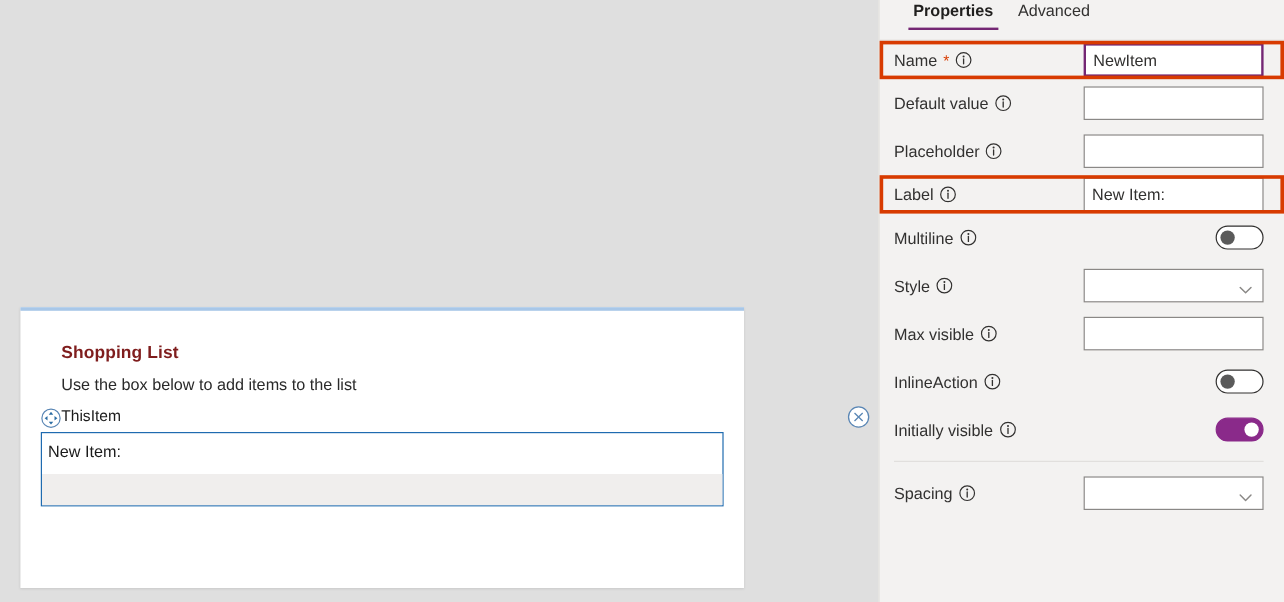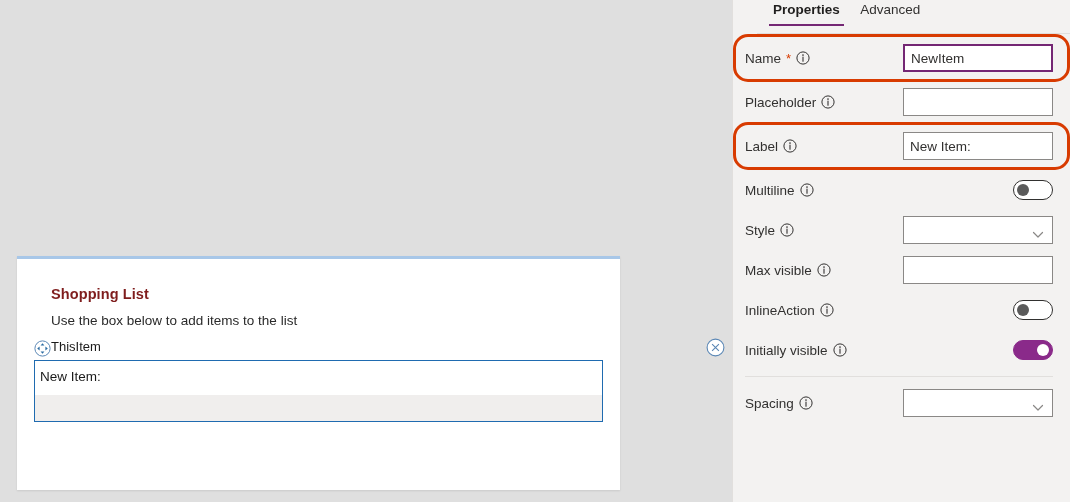--- a/index.html
+++ b/index.html
@@ -95,22 +95,21 @@
   }
   .panel-chevron {
     position: absolute; right: 14px; top: 12px;
     width: 16px; height: 18px; cursor: pointer;
   }
 
   .tabs {
     position: relative;
     height: 34px;
     border-bottom: 1px solid #e1dfdd;
-    padding-left: 8px;
-    margin-left: 24px;
+    padding-left: 20px;
   }
   .tab {
     display: inline-block;
     padding: 0 8px 9px 8px;
     font-size: 13.5px;
     color: #323130;
     cursor: pointer;
     position: relative;
   }
   .tab.active { font-weight: bold; color: #201f1e; }
@@ -129,22 +128,21 @@
   .prop-row {
     position: relative;
     height: 40px;
     display: flex;
     align-items: center;
     padding: 0 17px 0 12px;
   }
   .prop-row.highlight {
     outline: 3px solid #d83b01;
     outline-offset: -3px;
-    height: 48px;
-    border-radius: 15px;
+    height: 32px;
   }
   .prop-label {
     font-size: 13.5px;
     color: #323130;
     display: flex;
     align-items: center;
     gap: 5px;
     flex: 0 0 155px;
   }
   .req-star { color: #d83b01; font-size: 13px; line-height: 1; }
@@ -285,20 +283,33 @@
                 <circle cx="7" cy="4" r="0.85" fill="#323130"></circle>
                 <path d="M7 6 L7 10.2" stroke="#323130" stroke-width="1.1" stroke-linecap="round"></path>
               </svg></span>
           </div>
           <div class="prop-control">
             <input type="text" class="txt-field focused" value="NewItem" style="">
           </div>
         </div>
         <div class="prop-row">
           <div class="prop-label">
+            <span>Default value</span>
+            <span class="info-icon"><svg width="14" height="14" viewBox="0 0 14 14">
+                <circle cx="7" cy="7" r="6.1" fill="none" stroke="#323130" stroke-width="1"></circle>
+                <circle cx="7" cy="4" r="0.85" fill="#323130"></circle>
+                <path d="M7 6 L7 10.2" stroke="#323130" stroke-width="1.1" stroke-linecap="round"></path>
+              </svg></span>
+          </div>
+          <div class="prop-control">
+            <input type="text" class="txt-field" style="">
+          </div>
+        </div>
+        <div class="prop-row">
+          <div class="prop-label">
             <span>Placeholder</span>
             <span class="info-icon"><svg width="14" height="14" viewBox="0 0 14 14">
                 <circle cx="7" cy="7" r="6.1" fill="none" stroke="#323130" stroke-width="1"></circle>
                 <circle cx="7" cy="4" r="0.85" fill="#323130"></circle>
                 <path d="M7 6 L7 10.2" stroke="#323130" stroke-width="1.1" stroke-linecap="round"></path>
               </svg></span>
           </div>
           <div class="prop-control">
             <input type="text" class="txt-field" style="">
           </div>

